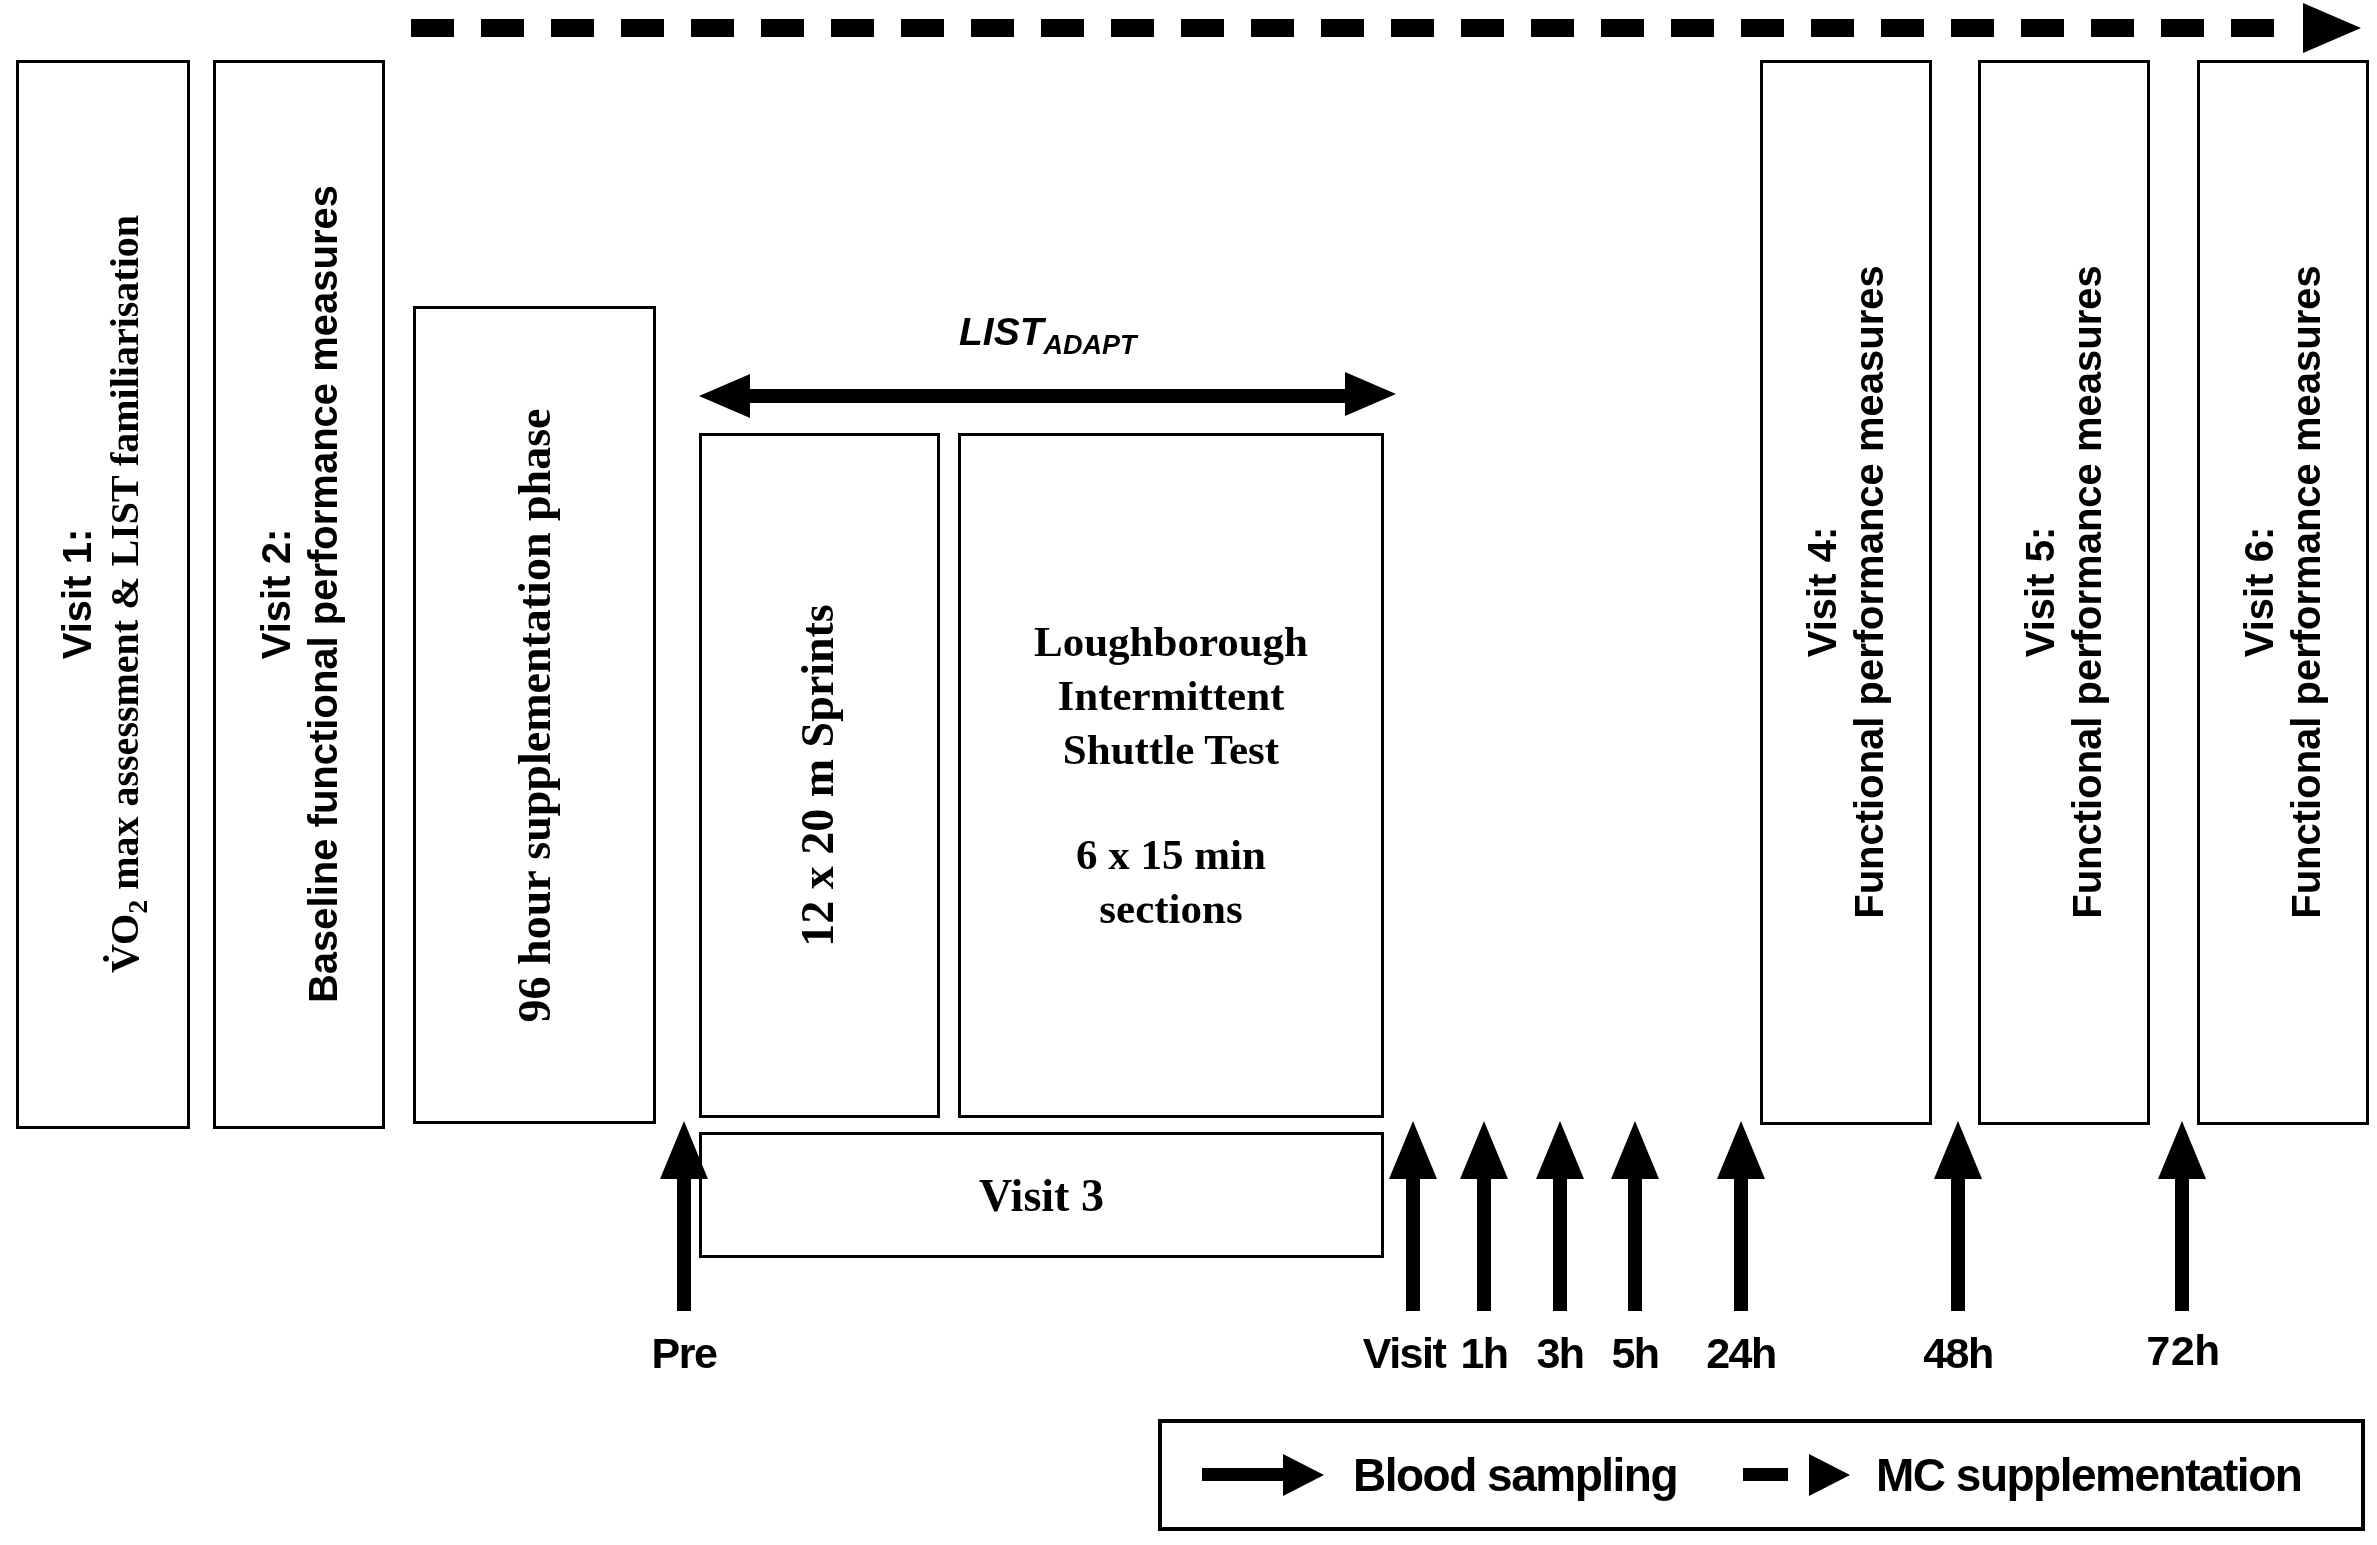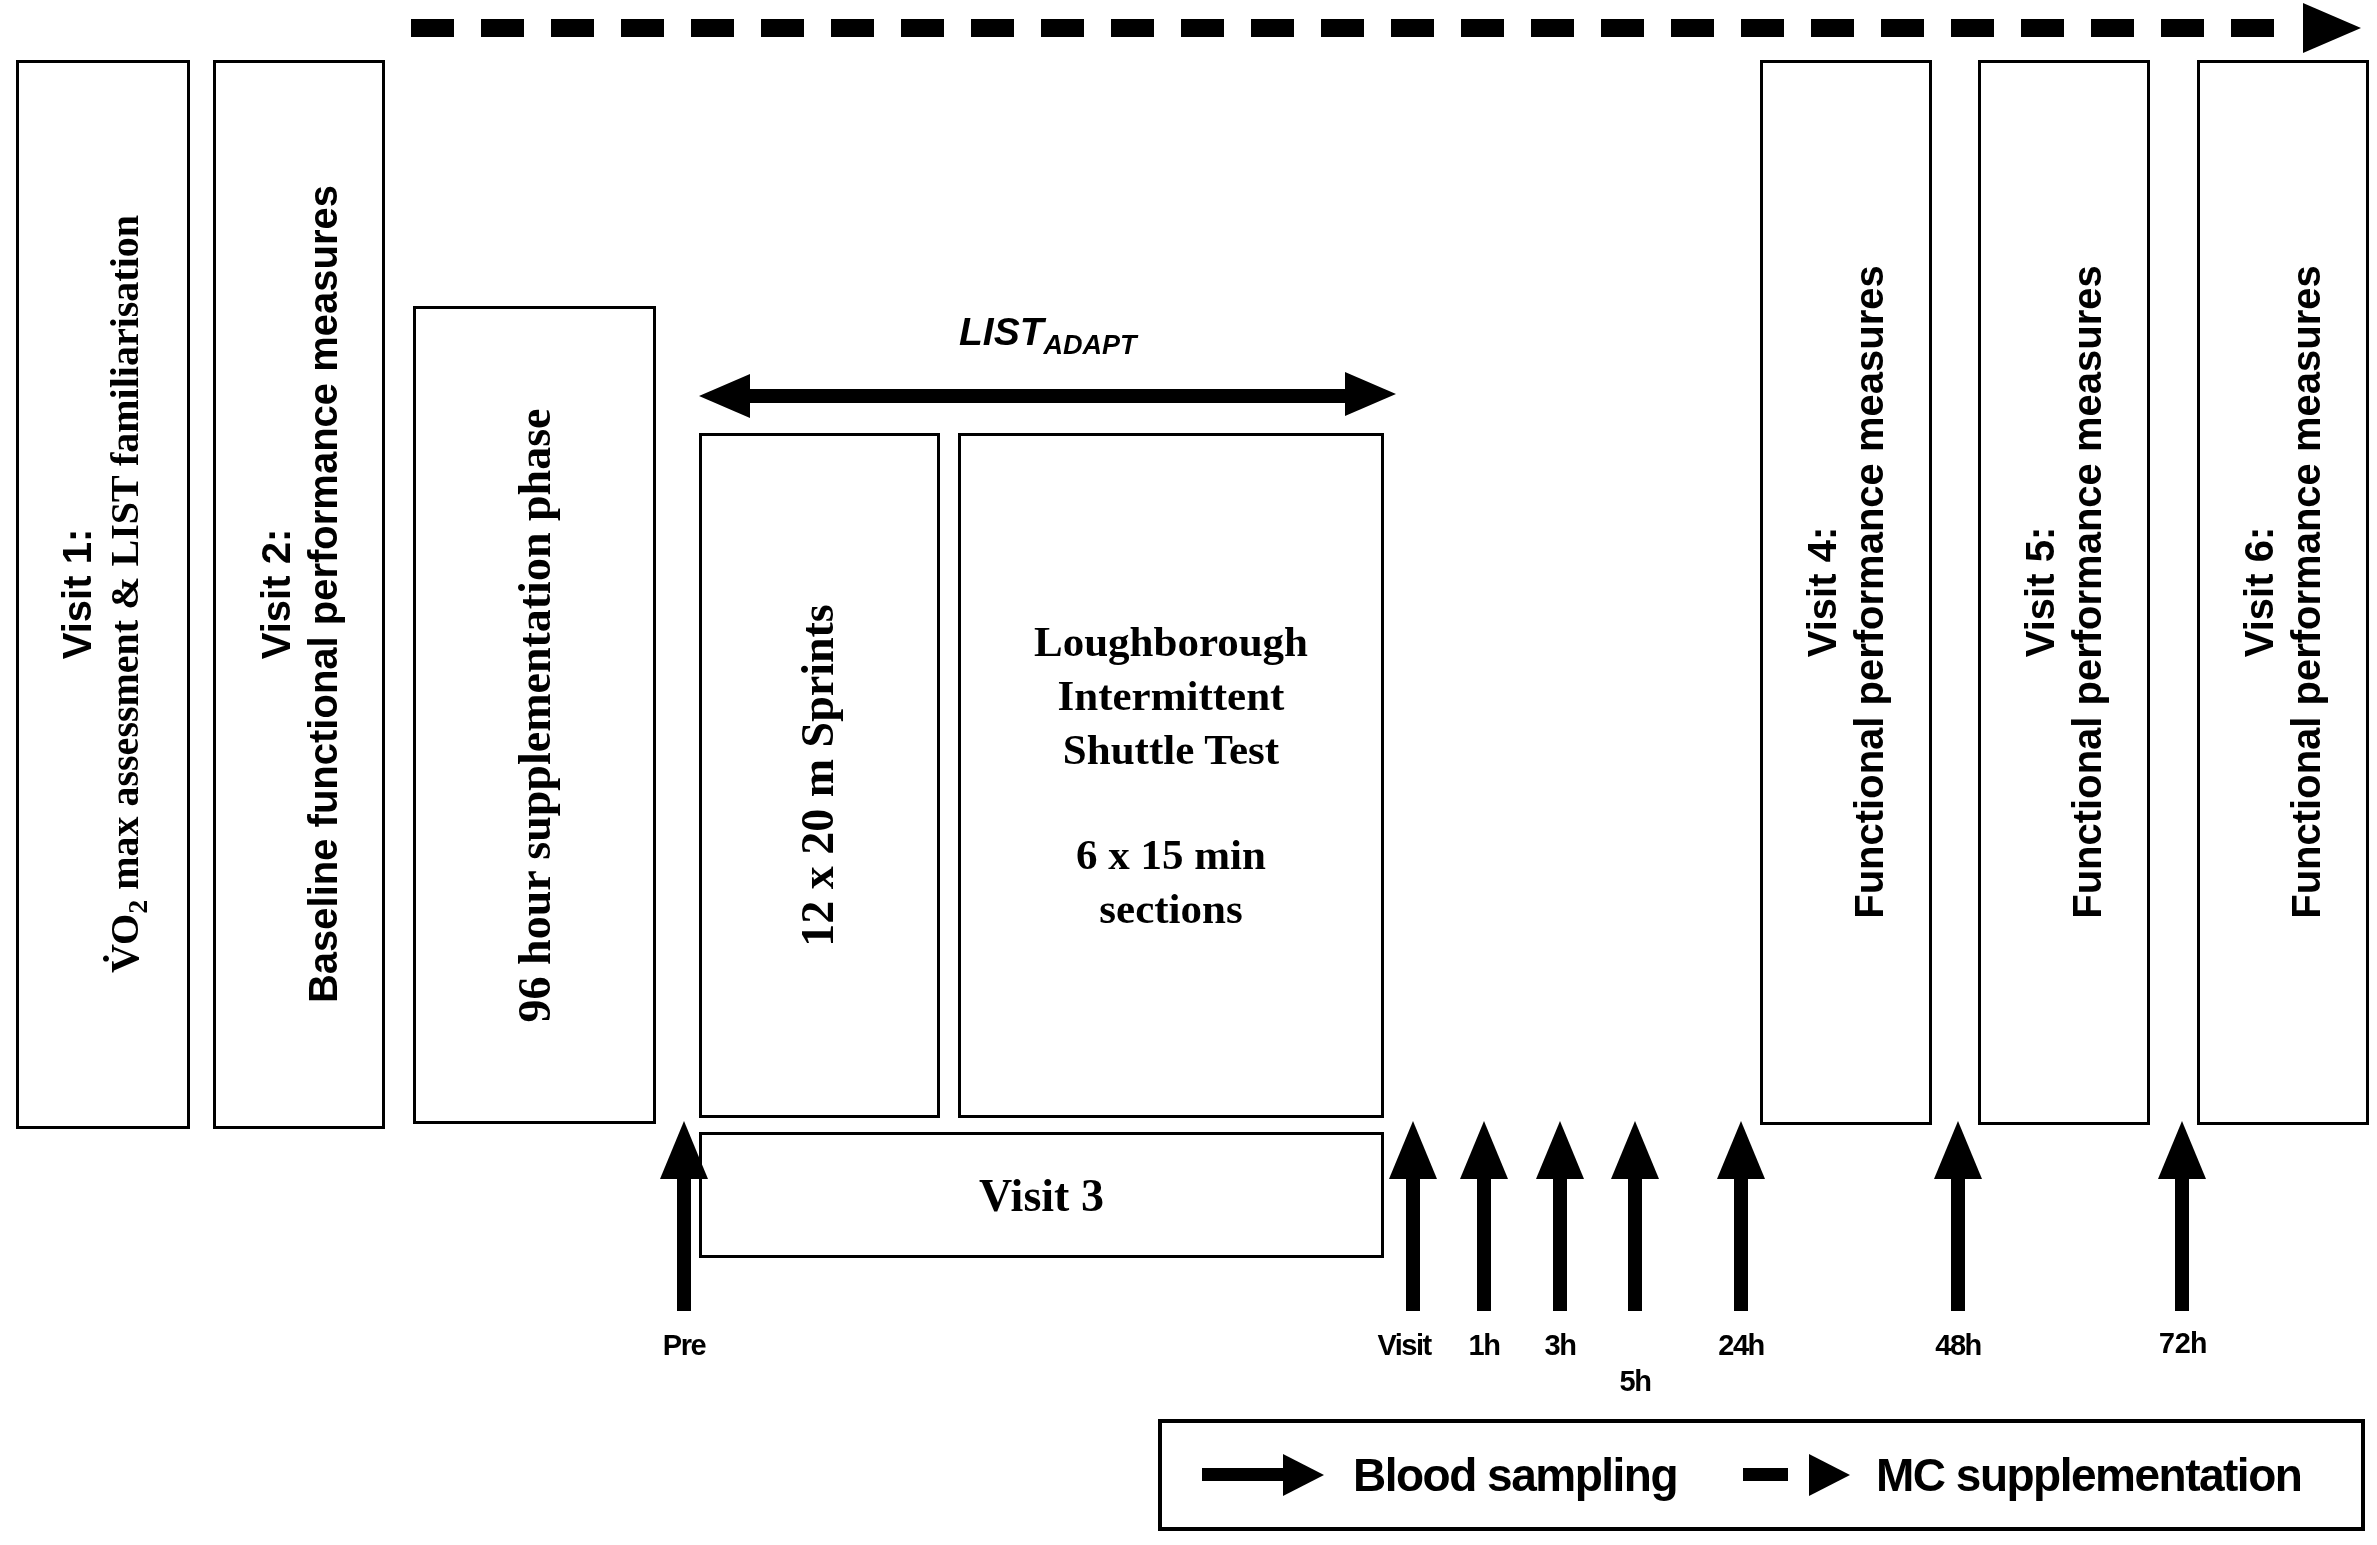--- a/index.html
+++ b/index.html
@@ -35,21 +35,21 @@
     border-right:51px solid #000; }
   .hshaft { position:absolute; background:#000; }
   
   .up-arrow { position:absolute; width:48px; transform:translateX(-50%); }
   .up-arrow .head { width:0; height:0; margin:0 auto;
     border-left:24px solid transparent; border-right:24px solid transparent;
     border-bottom:58px solid #000; }
   .up-arrow .shaft { width:14px; height:132px; margin:0 auto; background:#000; }
   .tp-label {
     position:absolute; transform:translateX(-50%); top:1329px;
-    font-weight:bold; font-size:29px; letter-spacing:-1.5px; white-space:nowrap;
+    font-weight:bold; font-size:43px; letter-spacing:-1.5px; white-space:nowrap;
   }
   .center-text { display:flex; align-items:center; justify-content:center; text-align:center; }
   .preline { white-space:pre-line; }
   .listadapt { position:absolute; font-weight:bold; font-size:39px; white-space:nowrap;font-style:italic; }
   .listadapt sub { font-size:27px; }
   .legend-text { position:absolute; font-weight:bold; font-size:46px;
     letter-spacing:-1.5px; white-space:nowrap; }
 </style>
 </head>
 <body>
@@ -150,21 +150,21 @@
     </div>
   <div class="up-arrow" style="left:2182px; top:1121px;">
       <div class="head"></div>
       <div class="shaft"></div>
     </div>
 
   <div class="tp-label" style="left:684px;">Pre</div>
   <div class="tp-label" style="left:1404px;">Visit</div>
   <div class="tp-label" style="left:1484px;">1h</div>
   <div class="tp-label" style="left:1560px;text-align:center;">3h</div>
-  <div class="tp-label" style="left:1635px;margin-top:36px;">5h</div>
+  <div class="tp-label" style="left:1635px;">5h</div>
   <div class="tp-label" style="left:1741px;">24h</div>
   <div class="tp-label" style="left:1958px;">48h</div>
   <div class="tp-label" style="left:2182px;font-family:Liberation Mono, monospace;">72h</div>
 
   <div class="box" style="left:1158px; top:1419px; width:1207px; height:112px; border-width:4.5px;"></div>
   <div>
     <div class="hshaft" style="left:1202px; top:1468px; width:81px; height:12.7px;"></div>
     <div class="tri-right" style="left:1283px; top:1454px; border-top-width:21px; border-bottom-width:21px; border-left-width:41px;"></div>
   </div>
   <div class="legend-text" style="left:1353px; top:1448px;">Blood sampling</div>

